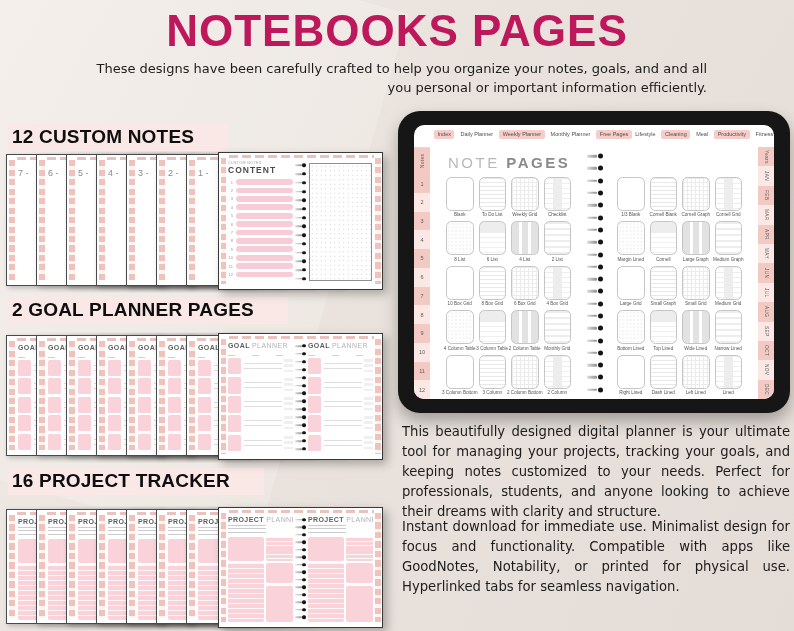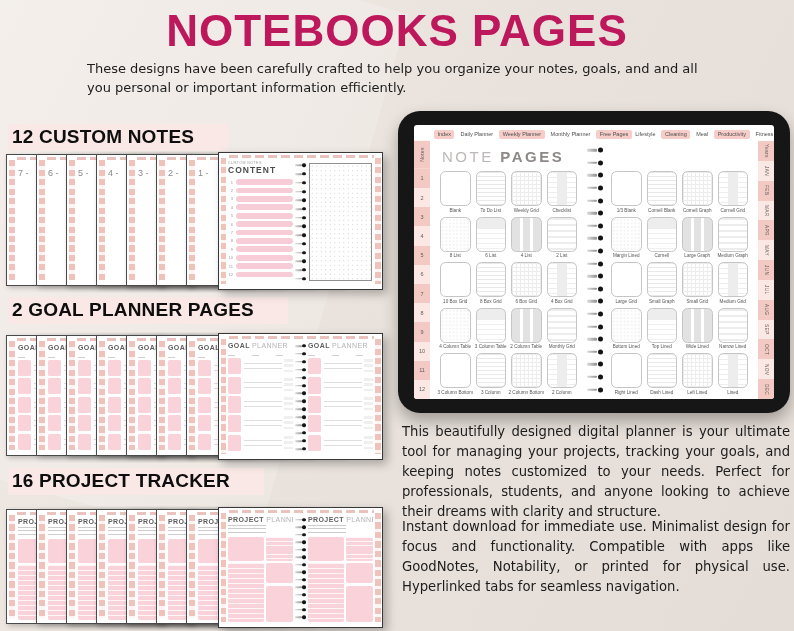--- a/index.html
+++ b/index.html
@@ -8,21 +8,21 @@
     position:relative;overflow:hidden;
     font-family:"Liberation Sans","DejaVu Sans",sans-serif;
     background:linear-gradient(118deg,#f1ebe6 0%,#eae3dd 45%,#e4dcd6 100%);
   }
   body::before{content:"";position:absolute;left:-120px;top:-60px;width:460px;height:560px;
     background:rgba(255,255,255,.20);transform:rotate(16deg);pointer-events:none;}
 
   
   .main-title{position:absolute;top:6px;left:0;right:0;text-align:center;
     font-size:44px;font-weight:bold;letter-spacing:1px;color:#be185d;}
-  .subtitle{position:absolute;top:60px;left:87px;width:620px;text-align:left;
+  .subtitle{position:absolute;top:60px;left:87px;width:620px;text-align:right;
     font-family:"DejaVu Sans",sans-serif;font-size:13px;line-height:1.45;color:#1c1c1c;}
 
   
   .sec-h{position:absolute;display:inline-block;background:#f9e8e6;
     padding:2px 34px 3px 4px;font-size:19px;font-weight:bold;color:#0e0e0e;letter-spacing:.2px;}
   #h-cn{left:8px;top:124px;}
   #h-gp{left:8px;top:297px;}
   #h-pt{left:8px;top:468px;}
 
   
@@ -92,22 +92,22 @@
   .ptask{flex:1.35;background:#f9d2da;border-radius:2px;
     background-image:repeating-linear-gradient(180deg,rgba(255,255,255,.8) 0 0.9px,transparent 0.9px 5px);}
   .pcol{flex:1;display:flex;flex-direction:column;gap:2.5px;}
   .psm.a{flex:1;background:#f9d2da;border-radius:2px;}
   .psm.b{flex:1.8;background:#f9d2da;border-radius:2px;}
 
   
   .tablet{position:absolute;left:398px;top:111px;width:392px;height:302px;
     background:#161616;border-radius:22px;padding:14px 16px;
     box-shadow:0 8px 16px rgba(0,0,0,.30);}
-  .screen{width:100%;height:100%;background:#fff;border-radius:3px;overflow:hidden;
-    display:grid;grid-template-columns:16px 1fr 22px 1fr 16px;grid-template-rows:16px 1fr;}
+  .screen{width:100%;height:100%;background:#fff;border-radius:10px;overflow:hidden;
+    display:grid;grid-template-columns:16px 1fr 22px 1fr 16px;grid-template-rows:16px 1fr;gap:6px;}
   .topbar{grid-column:1/6;display:flex;align-items:center;justify-content:space-between;
     padding:2px 8px 0 20px;}
   .tgroup{display:flex;gap:2.5px;align-items:center;}
   .ttab{font-size:5.5px;color:#4e4e4e;padding:1.5px 3.5px;border-radius:2px;white-space:nowrap;}
   .ttab.on{background:#f6cdc8;}
   .ltabs{grid-column:1;grid-row:2;display:flex;flex-direction:column;}
   .sidetab{flex:1;display:flex;align-items:center;justify-content:center;
     font-size:5.5px;color:#5d5d5d;background:#fbe8e5;border-radius:0 0 0 0;}
   .sidetab.alt{background:#f3c9c3;}
   .sidetab.notes{flex:1.45;background:#f3c9c3;writing-mode:vertical-rl;transform:rotate(180deg);

